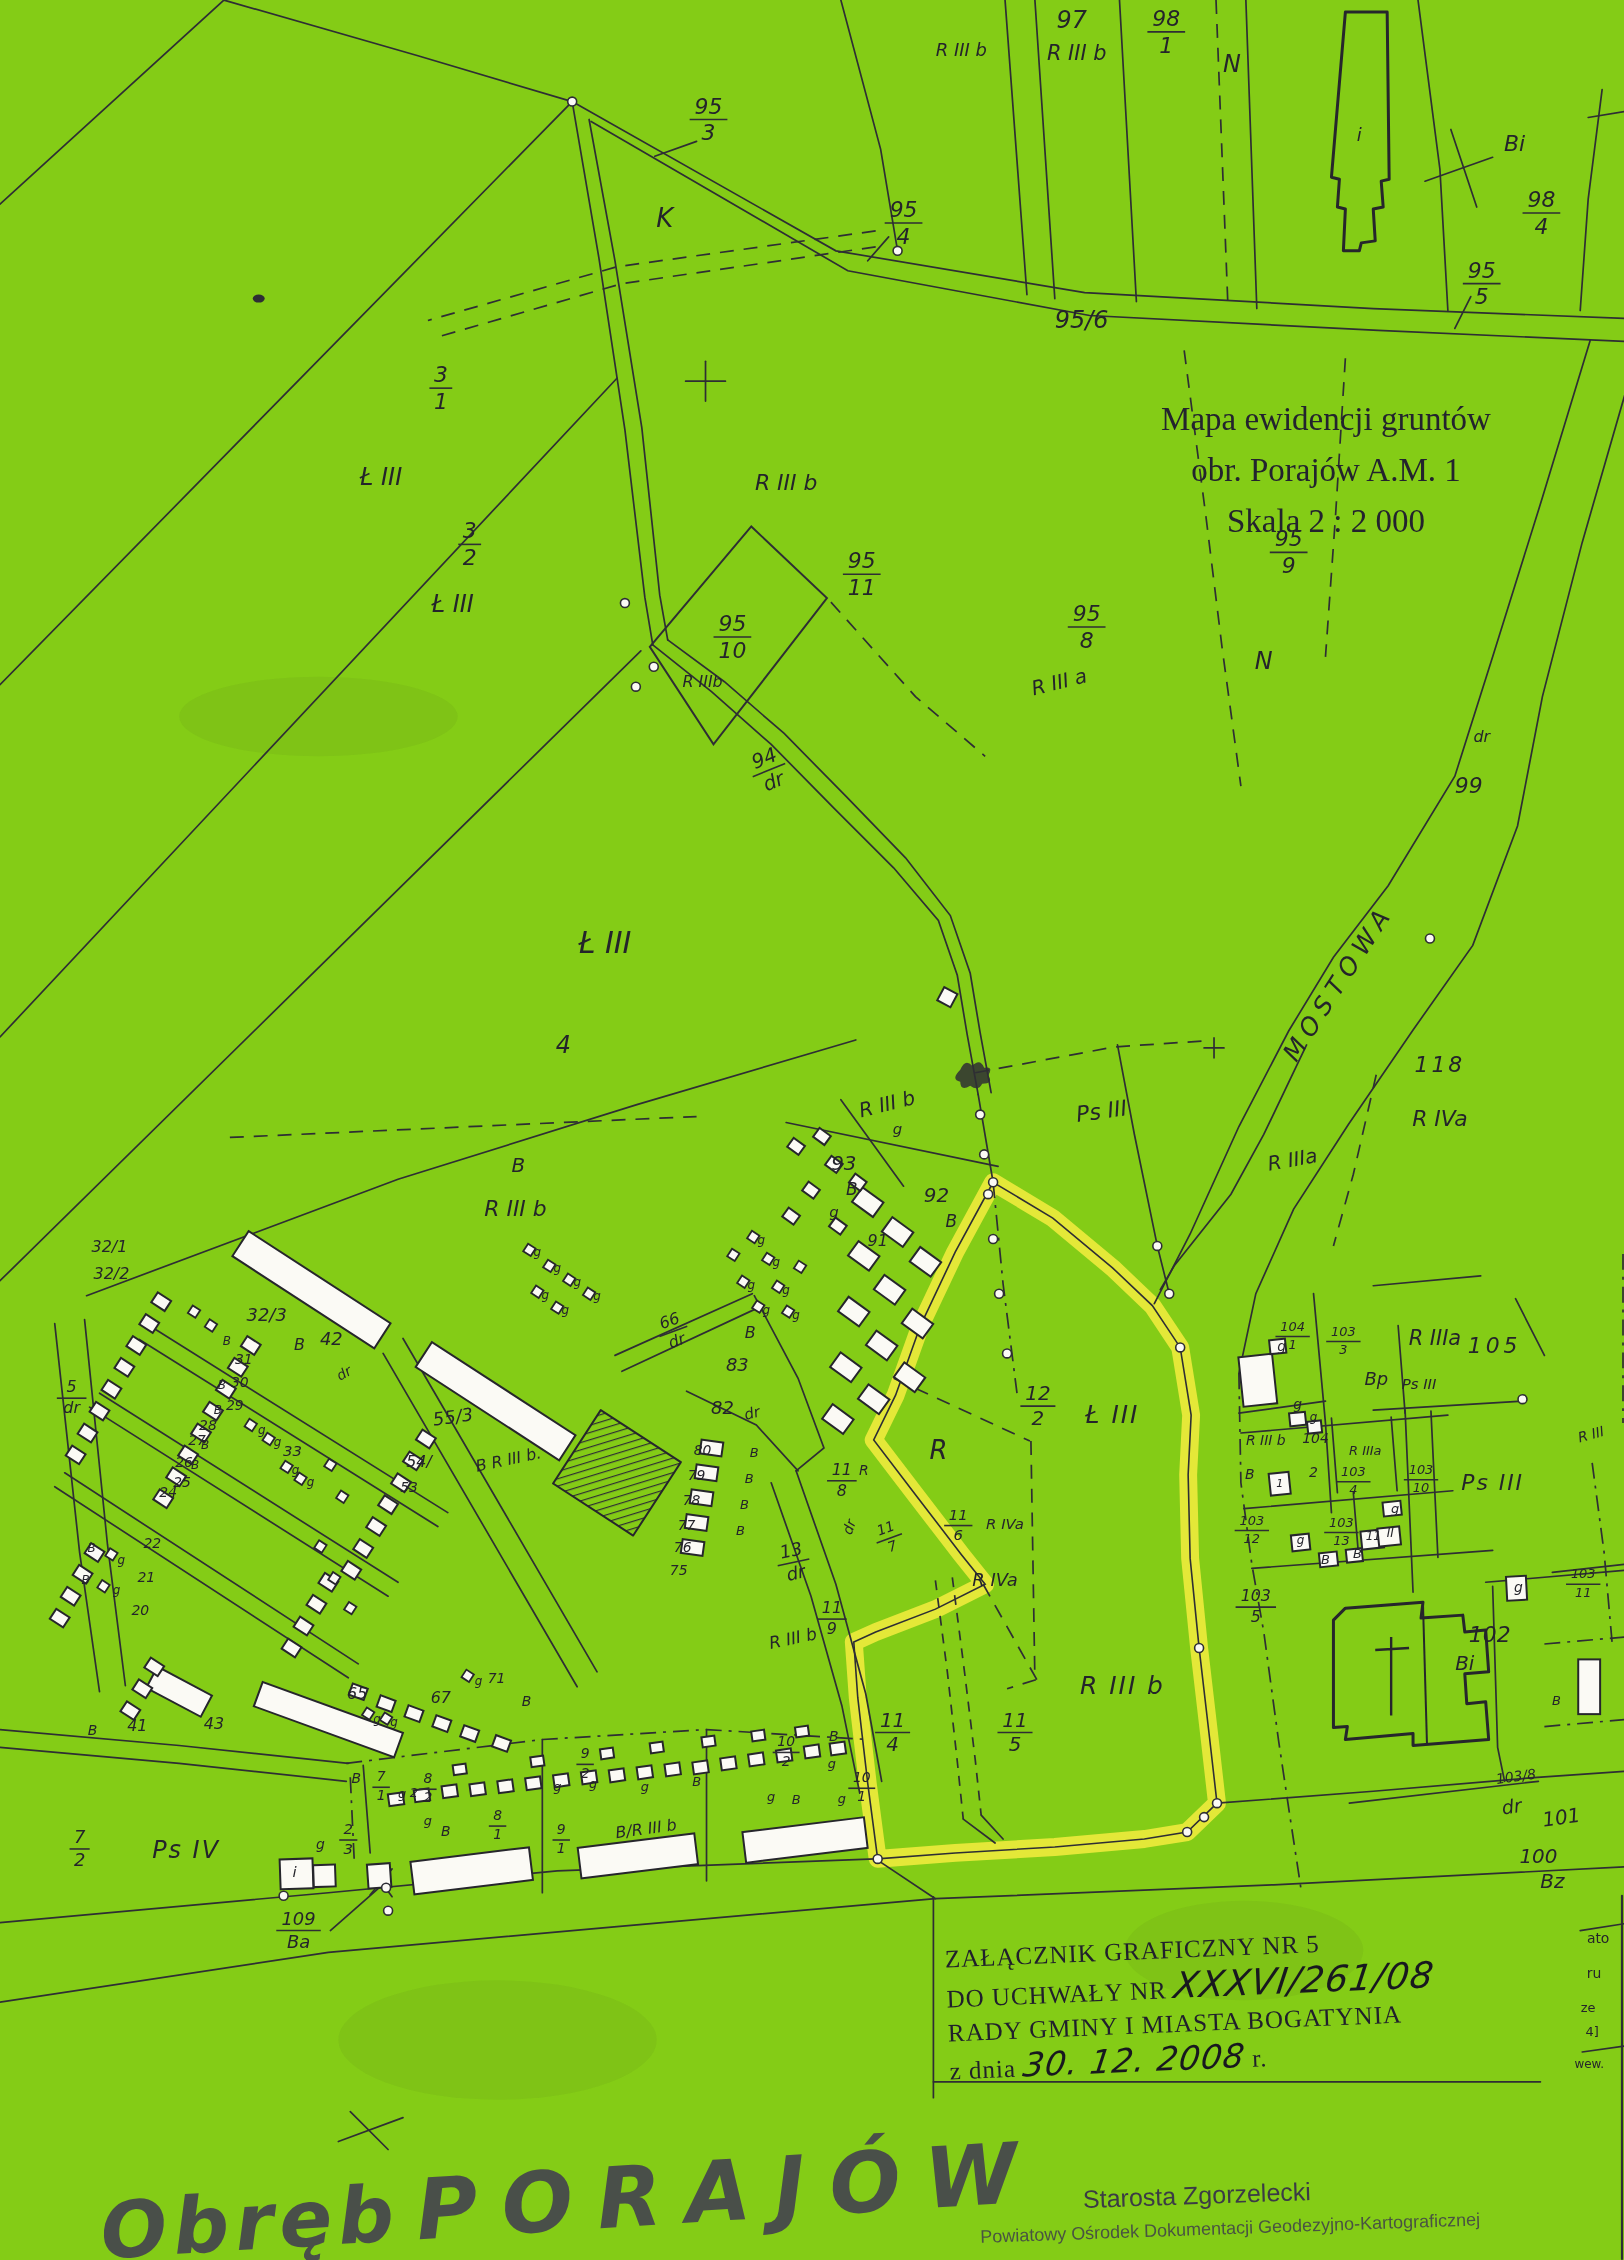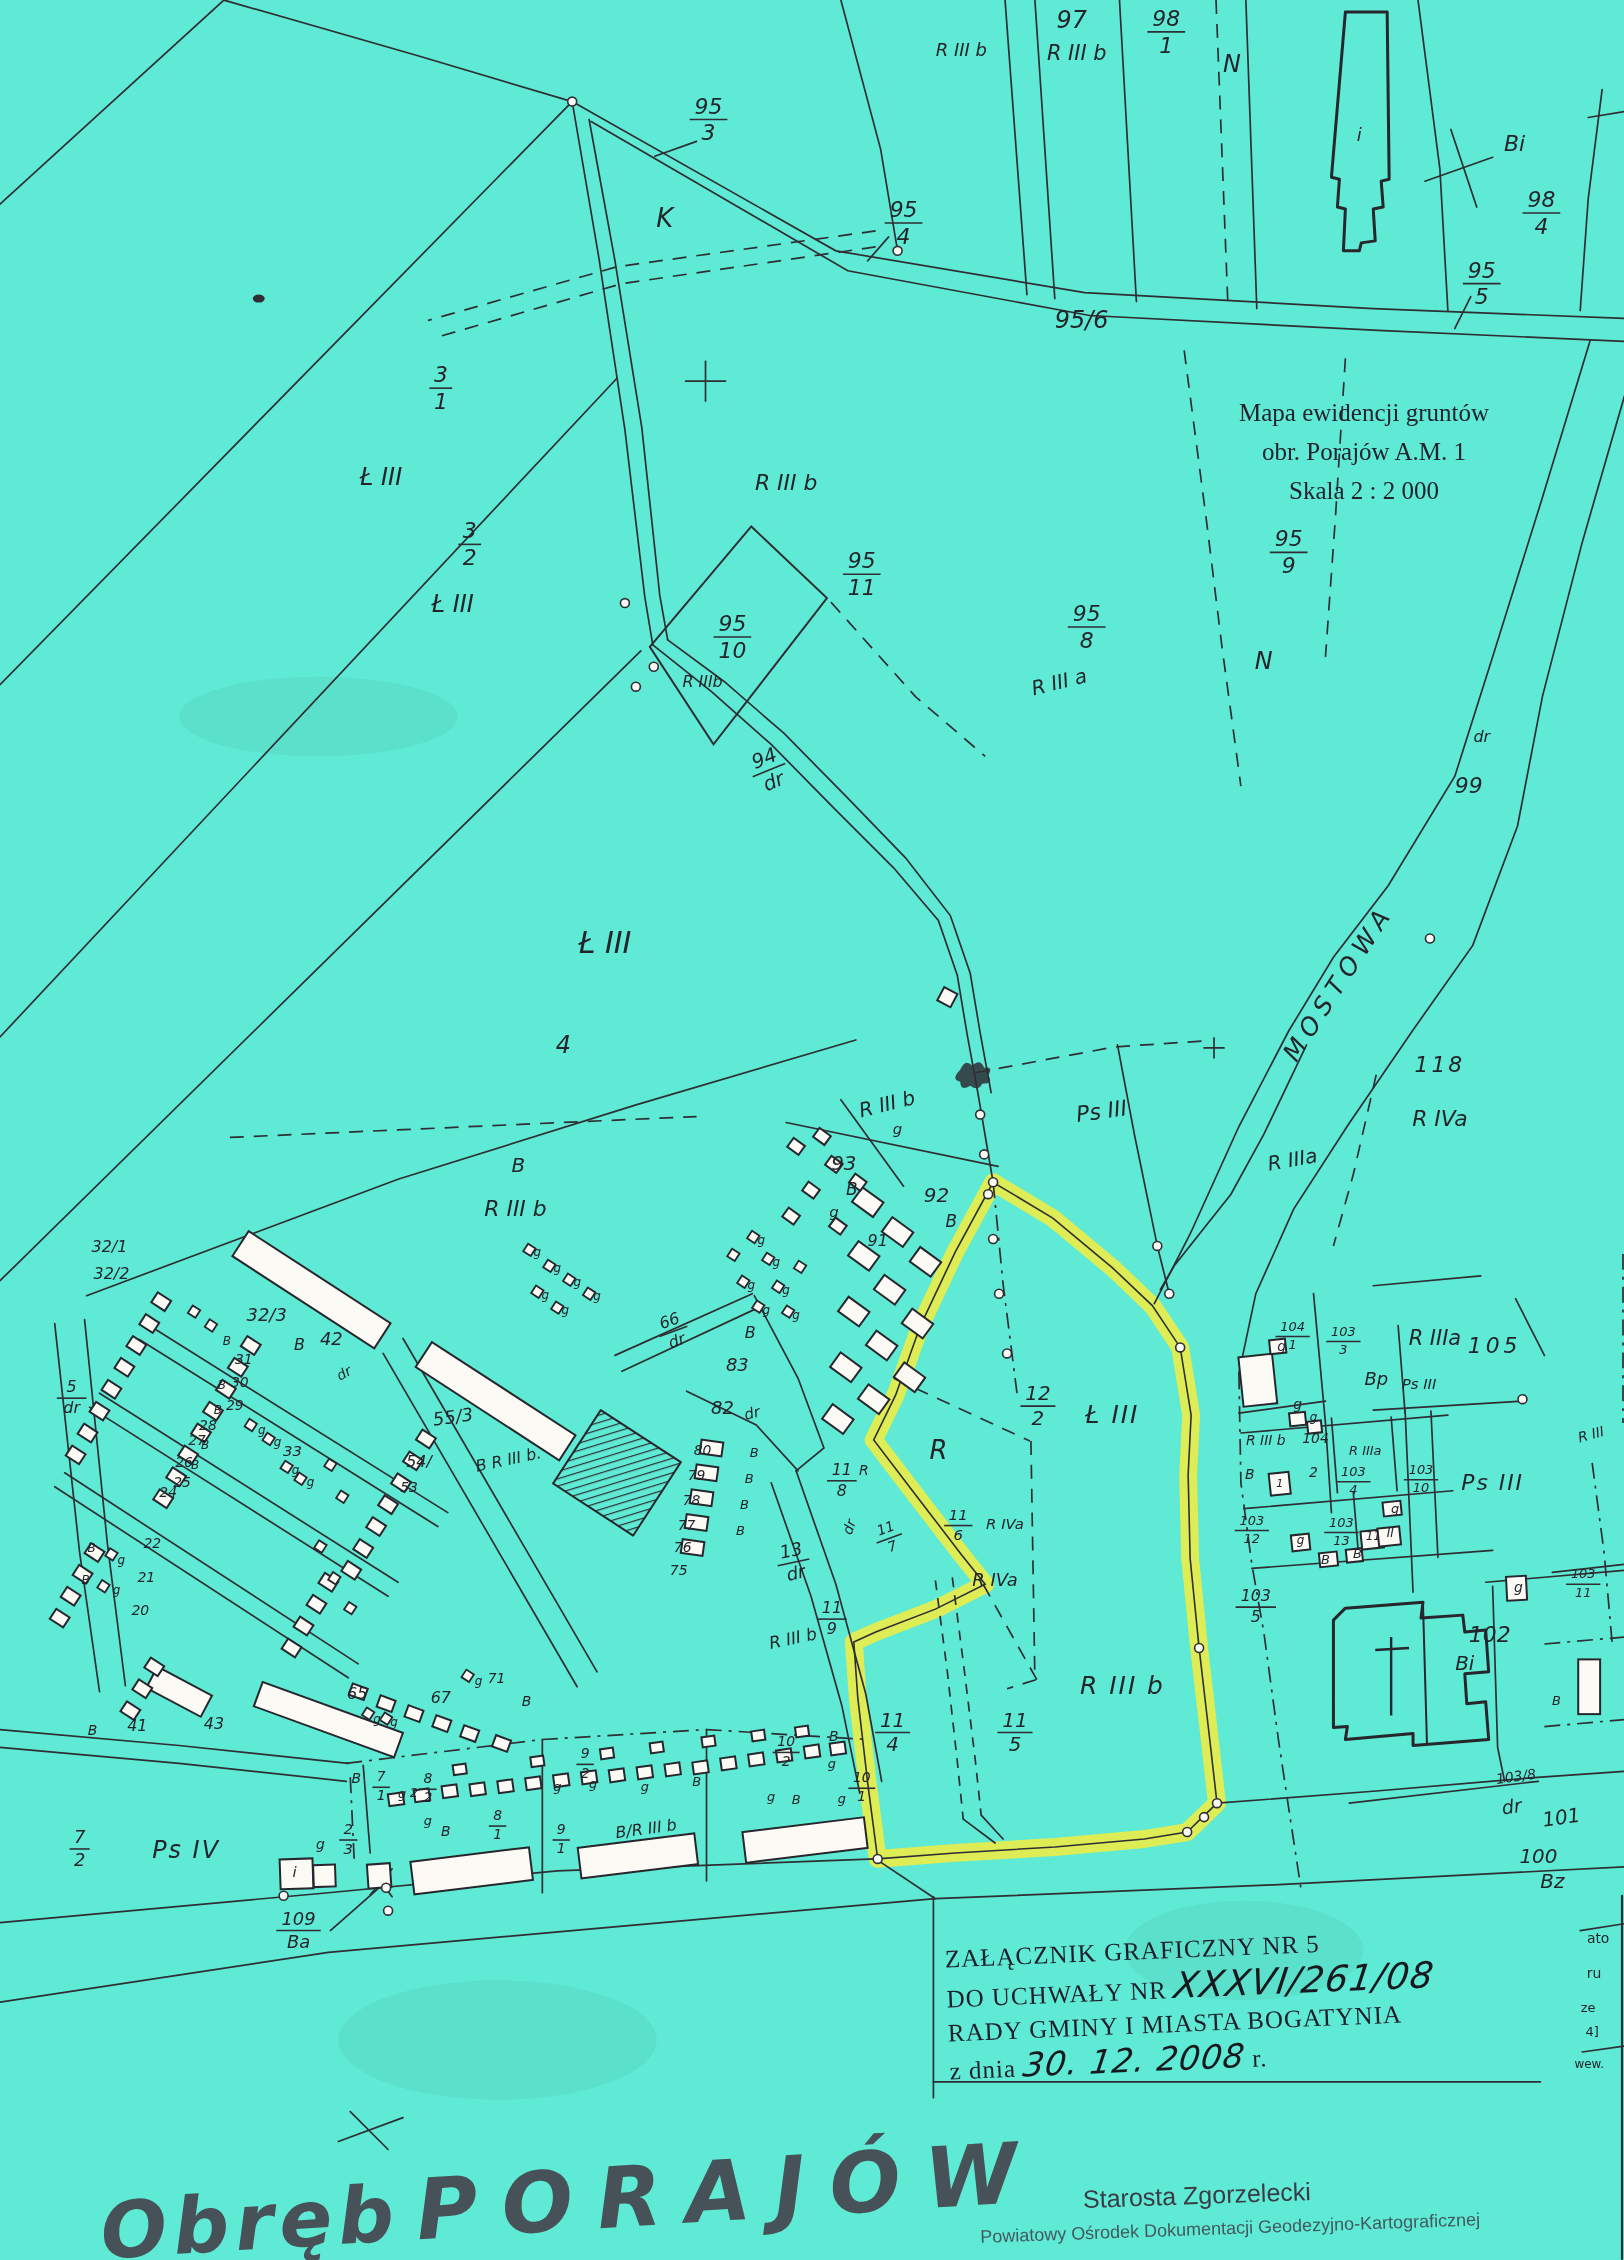--- a/index.html
+++ b/index.html
@@ -1,21 +1,21 @@
 <!DOCTYPE html>
 <html><head>
 <meta charset="utf-8">
 <style>
   html,body{margin:0;padding:0;background:#e9e9e4;}
-  .page{position:relative;width:1625px;height:2261px;background:#5eead4;overflow:hidden;
+  .page{position:relative;width:1625px;height:2261px;background:#84cc16;overflow:hidden;
         font-family:"DejaVu Sans",sans-serif;}
   svg{position:absolute;left:0;top:0;}
   .overlay{position:absolute;color:#1f1f2b;}
-  .title-block{left:1160px;top:394px;width:408px;text-align:center;
-     font-family:"Liberation Serif",serif;font-size:25px;line-height:1.55;color:#23232e;}
+  .title-block{left:1122px;top:394px;width:408px;text-align:center;
+     font-family:"Liberation Serif",serif;font-size:33px;line-height:1.55;color:#23232e;}
   .note-block{left:947px;top:1930px;width:597px;transform:rotate(-2.4deg);
      font-family:"Liberation Serif",serif;color:#20202c;}
   .note-line{font-size:25px;letter-spacing:1px;line-height:1.38;white-space:nowrap;}
   .hand{display:inline-block;font-family:"DejaVu Sans",sans-serif;font-style:italic;
      transform:skewX(-10deg);font-size:36px;line-height:1;color:#18181f;}
   .hand.date{font-size:33px;}
   .stamp-obreb{left:88px;top:2127px;width:1154px;transform:rotate(-3.5deg);
      font-weight:700;color:#45454e;white-space:pre;opacity:.92;}
   .stamp-obreb .w1{font-size:78px;letter-spacing:6px;font-style:italic;}
   .stamp-obreb .w2{font-size:84px;letter-spacing:24px;font-style:italic;}

